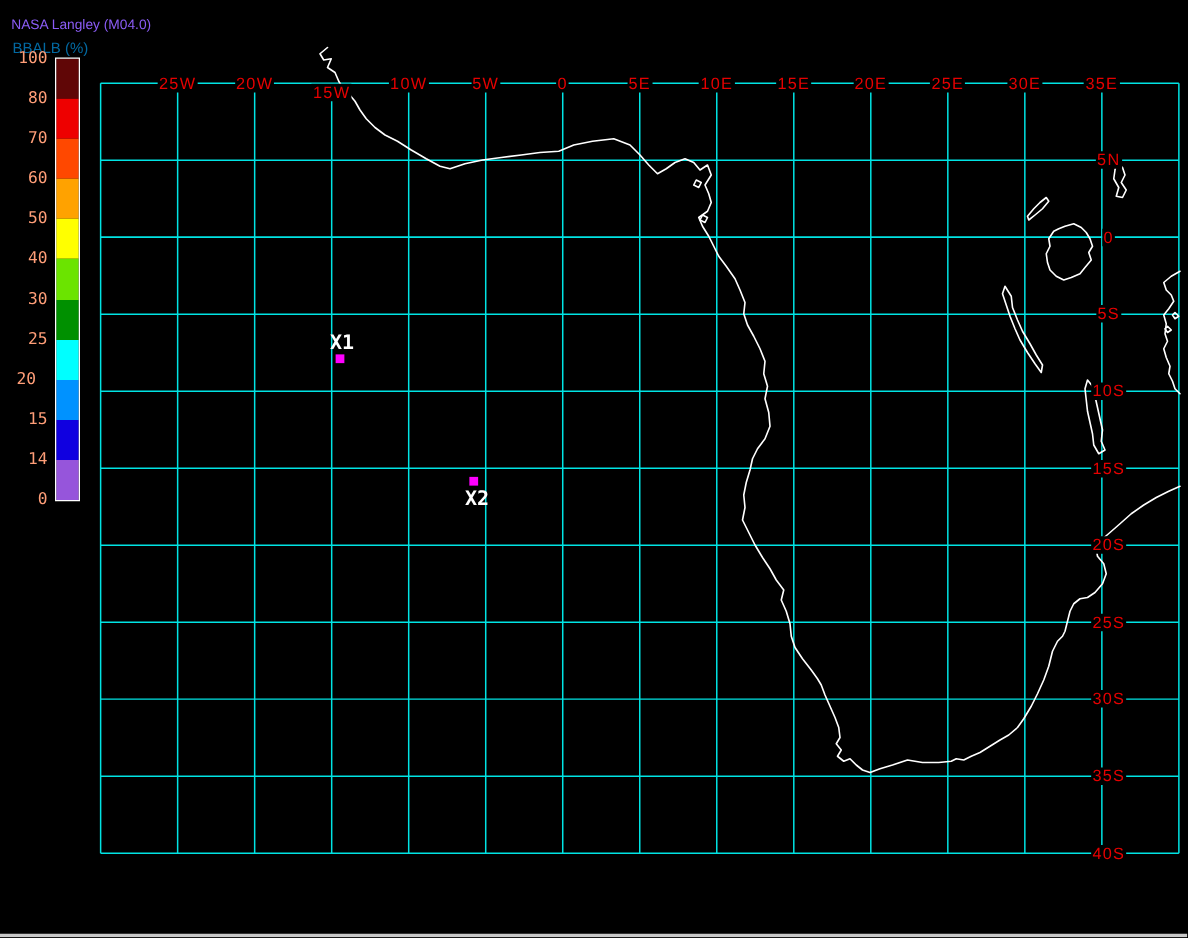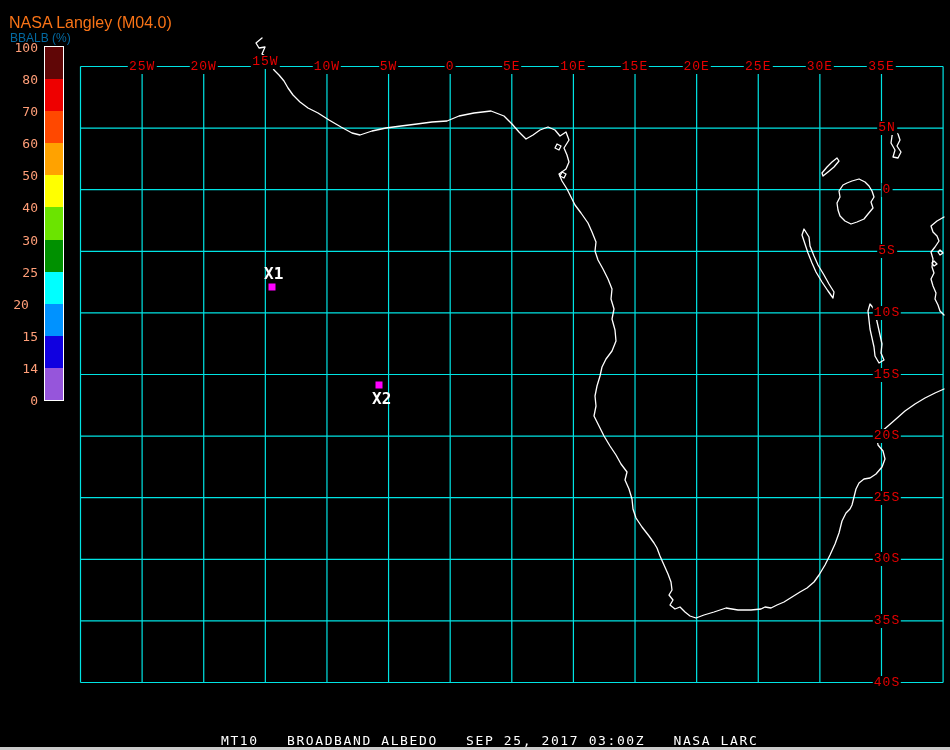--- a/index.html
+++ b/index.html
@@ -3,34 +3,34 @@
 <meta charset="utf-8">
 <style>
   html,body{margin:0;padding:0;background:#000;}
   #stage{position:relative;width:950px;height:750px;background:#000;overflow:hidden;
          font-family:"Liberation Sans",sans-serif;}
   
   #title{position:absolute;top:2px;left:0;width:950px;text-align:center;color:#fff;
          font-size:17px;letter-spacing:1px;}
   #subtitle{position:absolute;top:19px;left:0;width:944px;text-align:center;color:#fff;
          font-size:14px;letter-spacing:0.5px;}
-  #agency{position:absolute;top:14px;left:9px;color:#f97316;font-size:16px;}
+  #agency{position:absolute;top:14px;left:9px;color:#8b5cf6;font-size:11px;}
   #product{position:absolute;top:31px;left:10px;color:#0369a1;font-size:12px;}
   
   #colorbar{position:absolute;left:45px;top:47px;width:18px;height:353px;
             outline:1px solid #fff;display:flex;flex-direction:column;}
   .cb-seg{width:100%;flex:1 1 auto;}
   .cb-tick{position:absolute;color:#ff9e78;font-size:13px;font-family:"DejaVu Sans Mono",monospace;
            width:34px;text-align:right;transform:translateY(-50%);left:4px;}
   
   #map-svg{position:absolute;left:0;top:0;}
   
   .lon-label,.lat-label{position:absolute;transform:translate(-50%,-50%);
         background:#000;color:#e60000;font-size:13px;line-height:14px;
-        font-family:Liberation Mono, monospace;letter-spacing:1px;padding:0 1px;}
+        font-family:Liberation Sans, sans-serif;letter-spacing:1px;padding:0 1px;}
   
   #footer-line{position:absolute;left:221px;top:733px;color:#fff;white-space:pre;
         font-size:13px;font-family:"DejaVu Sans Mono",monospace;letter-spacing:1.6px;}
   #bottom-strip{position:absolute;left:0;top:747px;width:950px;height:3px;background:#c9c9c9;}
 </style>
 </head>
 <body>
 
 <div id="stage">
   <div id="agency">NASA Langley (M04.0)</div>
@@ -104,21 +104,21 @@
       <path d="M870,304 L874,309 L876,317 L878,326 L880,335 L882,344 L881,353 L884,360 L879,363 L875,356 L874,347 L872,338 L870,329 L869,320 L868,311 Z" fill="none" stroke="#FFFFFF" stroke-width="1.3" stroke-linejoin="round" stroke-linecap="round"></path>
       <rect x="268.5" y="283.5" width="7" height="7" fill="#FF00FF"></rect>
       <text x="264" y="279" fill="#fff" font-family="&quot;DejaVu Sans Mono&quot;, monospace" font-size="16" font-weight="bold">X1</text>
       <rect x="375.5" y="381.5" width="7" height="7" fill="#FF00FF"></rect>
       <text x="372" y="404" fill="#fff" font-family="&quot;DejaVu Sans Mono&quot;, monospace" font-size="16" font-weight="bold">X2</text>
     </svg>
 
   <div id="grid-labels">
       <span class="lon-label" style="left: 142.114px; top: 66.5px;">25W</span>
       <span class="lon-label" style="left: 203.729px; top: 66.5px;">20W</span>
-      <span class="lon-label" style="left: 265.343px; top: 62px;">15W</span>
+      <span class="lon-label" style="left: 265.343px; top: 74px;">15W</span>
       <span class="lon-label" style="left: 326.957px; top: 66.5px;">10W</span>
       <span class="lon-label" style="left: 388.571px; top: 66.5px;">5W</span>
       <span class="lon-label" style="left: 450.186px; top: 66.5px;">0</span>
       <span class="lon-label" style="left: 511.8px; top: 66.5px;">5E</span>
       <span class="lon-label" style="left: 573.414px; top: 66.5px;">10E</span>
       <span class="lon-label" style="left: 635.029px; top: 66.5px;">15E</span>
       <span class="lon-label" style="left: 696.643px; top: 66.5px;">20E</span>
       <span class="lon-label" style="left: 758.257px; top: 66.5px;">25E</span>
       <span class="lon-label" style="left: 819.871px; top: 66.5px;">30E</span>
       <span class="lon-label" style="left: 881.486px; top: 66.5px;">35E</span>
@@ -127,15 +127,14 @@
       <span class="lat-label" style="left: 887px; top: 251.3px;">5S</span>
       <span class="lat-label" style="left: 887px; top: 312.9px;">10S</span>
       <span class="lat-label" style="left: 887px; top: 374.5px;">15S</span>
       <span class="lat-label" style="left: 887px; top: 436.1px;">20S</span>
       <span class="lat-label" style="left: 887px; top: 497.7px;">25S</span>
       <span class="lat-label" style="left: 887px; top: 559.3px;">30S</span>
       <span class="lat-label" style="left: 887px; top: 620.9px;">35S</span>
       <span class="lat-label" style="left: 887px; top: 682.5px;">40S</span>
     </div>
 
-  <div id="footer-line">MT10   BROADBAND ALBEDO   SEP 25, 2017 03:00Z   NASA LARC</div>
   <div id="bottom-strip"></div>
 </div>
 
 </body></html>

